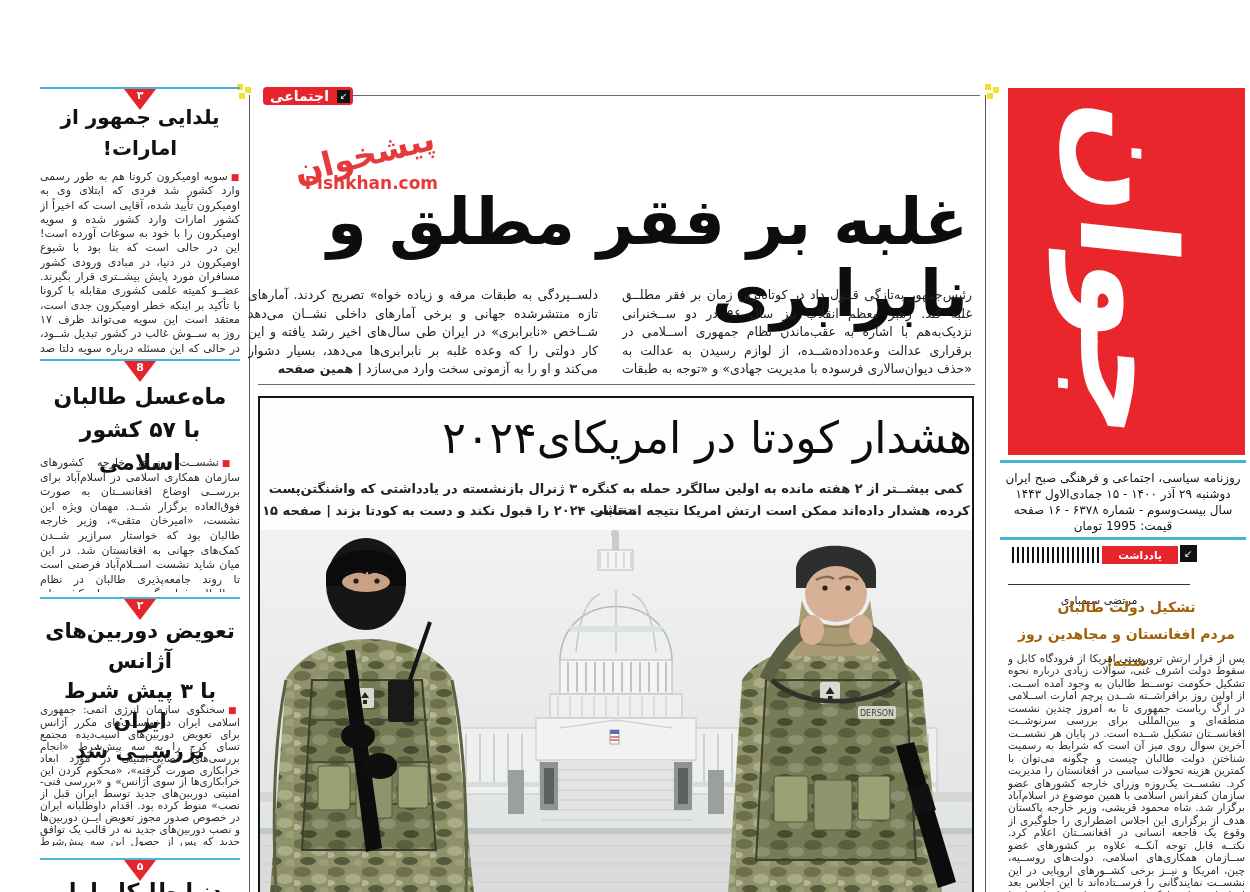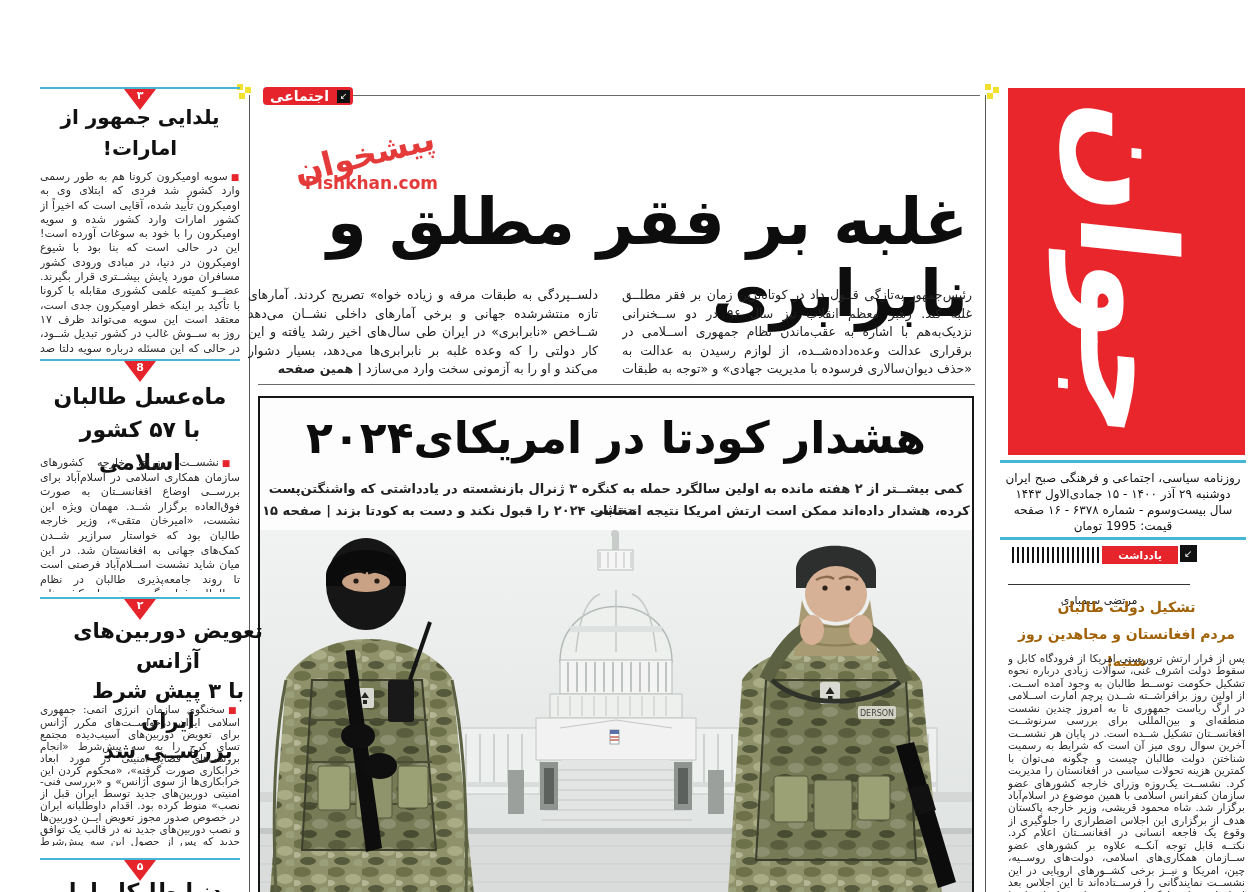--- a/index.html
+++ b/index.html
@@ -28,22 +28,22 @@
   .badge .lbl{color:#fff;font-size:14px;font-weight:bold;line-height:18px;padding:0 4px;}
   .headline{position:absolute;left:258px;width:710px;text-align:right;font-weight:bold;color:#0d0d0d;}
   .wm{position:absolute;color:#e43a3a;text-align:center;transform:rotate(-14deg);}
   .wm .fa{font-size:33px;font-weight:bold;line-height:34px;}
   .wm .en{font-size:17px;font-weight:bold;transform:rotate(14deg);display:block;margin-top:2px;}
   .lead{position:absolute;top:286px;height:95px;width:350px;text-align:justify;
         font-size:12.5px;line-height:18.6px;color:#222;overflow:hidden;}
   
   #photo-frame{position:absolute;left:258px;top:396px;width:712px;height:496px;
                border:2px solid #161616;background:#fdfdfd;overflow:hidden;}
-  .ph-headline{position:absolute;top:14px;left:0;width:100%;text-align:center;font-size:44px;
-               font-weight:bold;color:#0c0c0c;}
+  .ph-headline{position:absolute;top:14px;left:0;width:100%;text-align:right;font-size:44px;
+               font-weight:normal;color:#0c0c0c;}
   .ph-dek{position:absolute;left:0;width:100%;text-align:center;font-size:13px;font-weight:bold;
           color:#222;line-height:21px;}
   
   #logo-box{position:absolute;left:1008px;top:88px;width:237px;height:367px;background:#e8262c;
             overflow:hidden;display:flex;align-items:center;justify-content:center;}
   #logo-word{color:#fff;font-size:132px;font-weight:bold;transform:rotate(90deg) skewX(-6deg);
              line-height:1;white-space:nowrap;}
   .info{position:absolute;left:1000px;width:246px;text-align:center;font-weight:normal;
         font-size:12px;line-height:16px;color:#111;}
   .barcode{position:absolute;left:1012px;top:547px;width:88px;height:16px;
@@ -243,21 +243,21 @@
     <div>با ۵۷ کشور اسلامی</div>
   </div>
   <div class="sb-body rtl" style="top:456px;height:136px;line-height:14.6px;">
     <span class="bullet">■</span><span>نشســت وزرای خارجه کشورهای سازمان همکاری اسلامی در اسلام‌آباد برای بررســی اوضاع افغانســتان به صورت فوق‌العاده برگزار شــد. مهمان ویژه این نشست، «امیرخان متقی»، وزیر خارجه طالبان بود که خواستار سرازیر شــدن کمک‌های جهانی به افغانستان شد. در این میان شاید نشست اســلام‌آباد فرصتی است تا روند جامعه‌پذیری طالبان در نظام بین‌المللی شتاب گیرد و همزمان کشورهای اســلامی مطالبات‌شان را با طالبان مطرح کنند</span>
   </div>
 
   <div class="abs cyan" style="left:40px;top:597px;width:200px;"></div>
   <div class="sep-tri" style="left:124px;top:599px;"></div>
   <div class="sep-num" style="left:124px;top:599px;">۲</div>
 
-  <div class="sb-title rtl" style="top:616px;font-size:21px;line-height:30px;margin-left:28px;">
+  <div class="sb-title rtl" style="top:616px;font-size:21px;line-height:30px;">
     <div>تعویض دوربین‌های آژانس</div>
     <div>با ۳ پیش شرط ایران</div>
     <div>بررســی شد</div>
   </div>
   <div class="sb-body rtl" style="top:704px;height:142px;font-size:10.5px;line-height:11.9px;">
     <span class="bullet">■</span><span>سخنگوی سازمان انرژی اتمی: جمهوری اسلامی ایران درخواســت‌های مکرر آژانس برای تعویض دوربین‌های آسیب‌دیده مجتمع تسای کرج را به سه پیش‌شرط «انجام بررسی‌های قضایی-امنیتی در مورد ابعاد خرابکاری صورت گرفته»، «محکوم کردن این خرابکاری‌ها از سوی آژانس» و «بررسی فنی-امنیتی دوربین‌های جدید توسط ایران قبل از نصب» منوط کرده بود. اقدام داوطلبانه ایران در خصوص صدور مجوز تعویض ایــن دوربین‌ها و نصب دوربین‌های جدید نه در قالب یک توافق جدید که پس از حصول این سه پیش‌شرط صورت گرفت</span>
   </div>
 
   <div class="abs cyan" style="left:40px;top:858px;width:200px;"></div>
   <div class="sep-tri" style="left:124px;top:860px;"></div>

